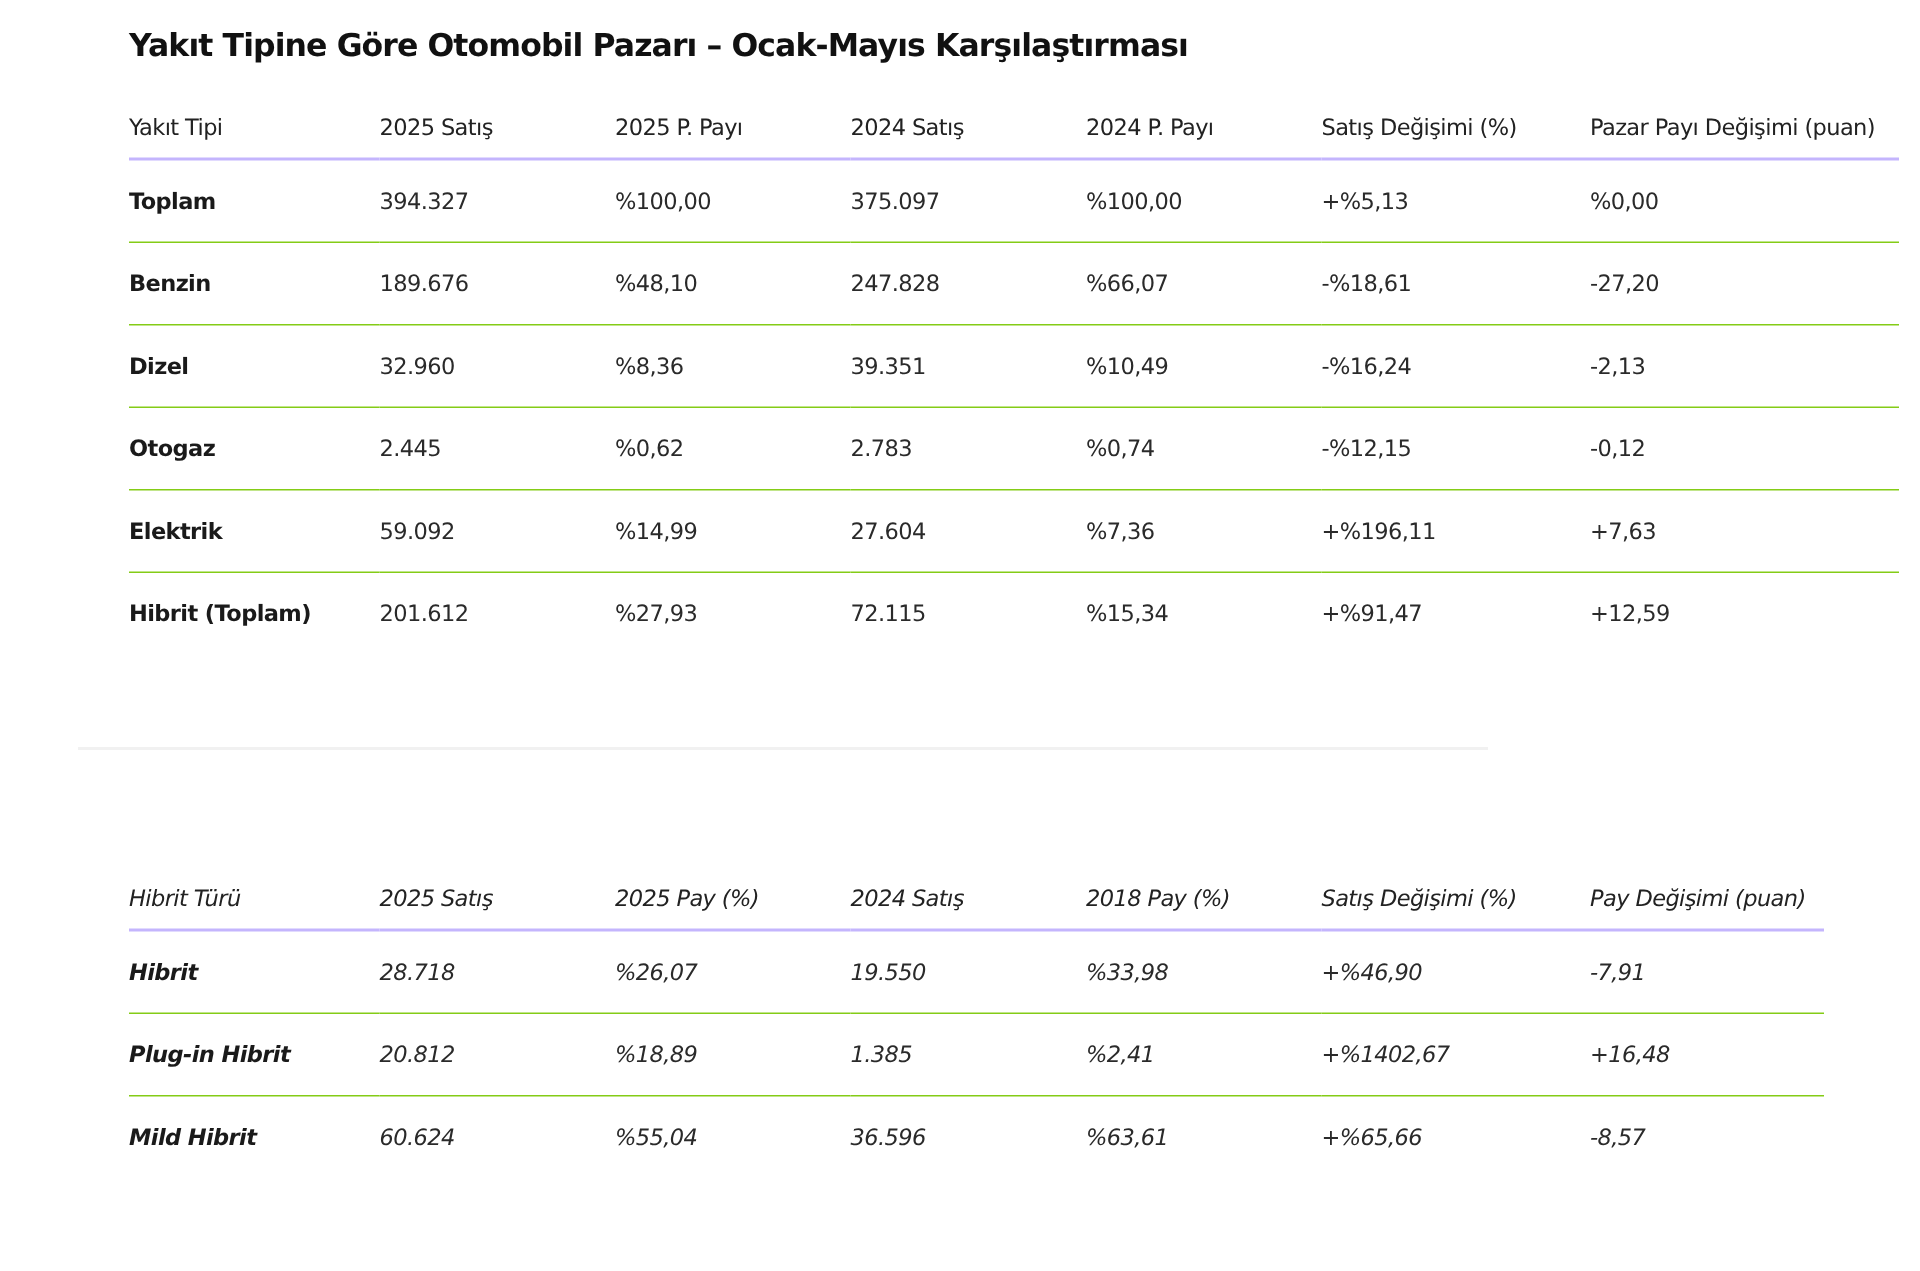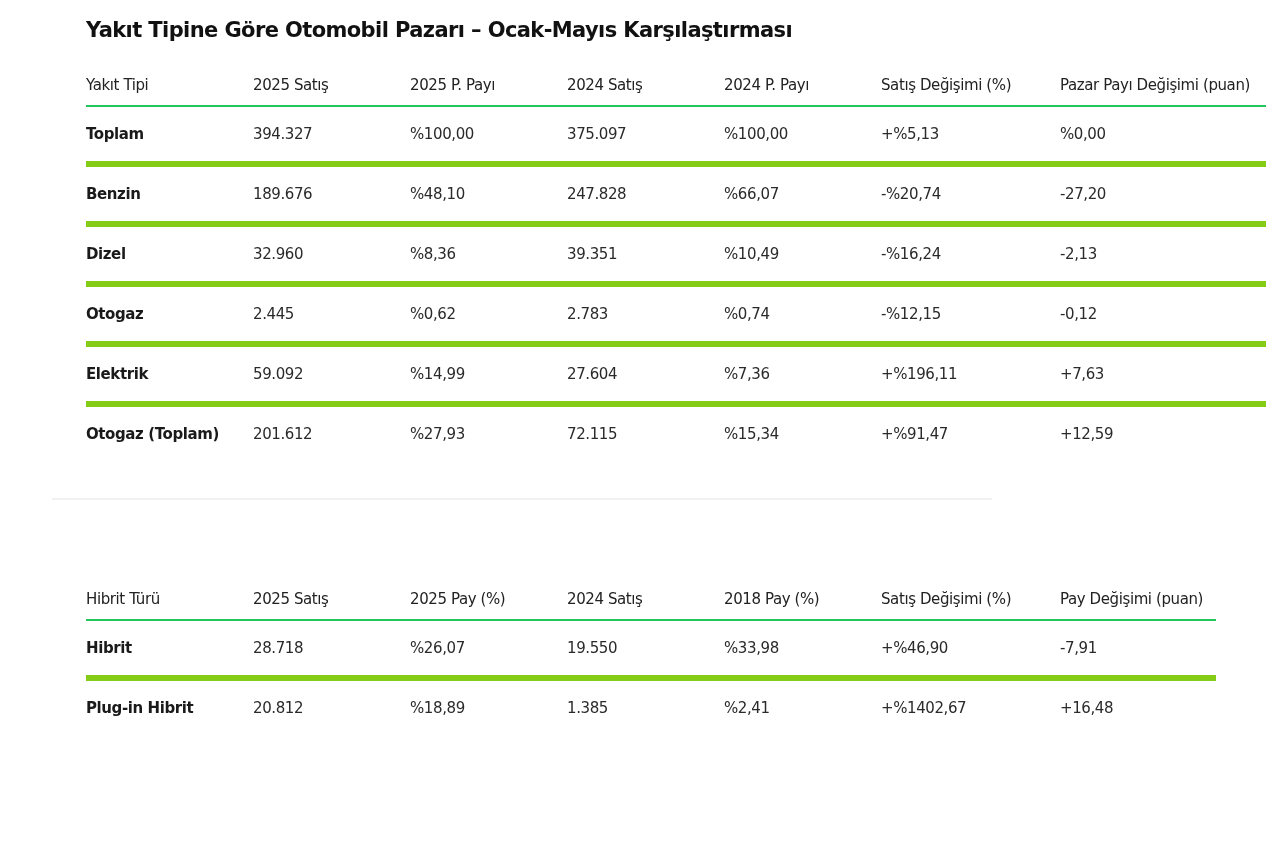--- a/index.html
+++ b/index.html
@@ -18,27 +18,27 @@
       color: #111111;
       margin: 0;
       white-space: nowrap;
     }
     table { border-collapse: collapse; table-layout: fixed; }
     th, td {
       text-align: left; padding: 0; white-space: nowrap;
       font-size: 15px; letter-spacing: -0.4px;
     }
     th { font-weight: normal; color: #222222; height: 40px; vertical-align: middle; }
-    thead tr { border-bottom: 2px solid #22c55e; }
+    thead tr { border-bottom: 2px solid #c4b5fd; }
     td { height: 54px; color: #2a2a2a; vertical-align: middle; }
-    tbody tr { border-bottom: 6px solid #84cc16; }
+    tbody tr { border-bottom: 1px solid #84cc16; }
     tbody tr:last-child { border-bottom: none; }
     td.first { font-weight: 600; color: #1a1a1a; }
     .t1 { width: 1180px; }
-    .t2 { width: 1130px; }
+    .t2 { width: 1130px; font-style: italic; }
     .c1 { width: 167px; } .c2 { width: 157px; } .c3 { width: 157px; }
     .c4 { width: 157px; } .c5 { width: 157px; } .c6 { width: 179px; }
     .c7t1 { width: 206px; } .c7t2 { width: 156px; }
     .divider {
       position: absolute; left: 52px; top: 498px; width: 940px; height: 2px;
       background: #f1f1f1;
     }
   </style>
 </head>
 <body>
@@ -75,21 +75,21 @@
         <td>%100,00</td>
         <td>+%5,13</td>
         <td>%0,00</td>
       </tr>
       <tr>
         <td class="first">Benzin</td>
         <td>189.676</td>
         <td>%48,10</td>
         <td>247.828</td>
         <td>%66,07</td>
-        <td>-%20,74</td>
+        <td>-%18,61</td>
         <td>-27,20</td>
       </tr>
       <tr>
         <td class="first">Dizel</td>
         <td>32.960</td>
         <td>%8,36</td>
         <td>39.351</td>
         <td>%10,49</td>
         <td>-%16,24</td>
         <td>-2,13</td>
@@ -106,21 +106,21 @@
       <tr>
         <td class="first">Elektrik</td>
         <td>59.092</td>
         <td>%14,99</td>
         <td>27.604</td>
         <td>%7,36</td>
         <td>+%196,11</td>
         <td>+7,63</td>
       </tr>
       <tr>
-        <td class="first">Otogaz (Toplam)</td>
+        <td class="first">Hibrit (Toplam)</td>
         <td>201.612</td>
         <td>%27,93</td>
         <td>72.115</td>
         <td>%15,34</td>
         <td>+%91,47</td>
         <td>+12,59</td>
       </tr>
     </tbody>
   </table>
 </div>
@@ -161,15 +161,24 @@
       </tr>
       <tr>
         <td class="first">Plug-in Hibrit</td>
         <td>20.812</td>
         <td>%18,89</td>
         <td>1.385</td>
         <td>%2,41</td>
         <td>+%1402,67</td>
         <td>+16,48</td>
       </tr>
+      <tr>
+        <td class="first">Mild Hibrit</td>
+        <td>60.624</td>
+        <td>%55,04</td>
+        <td>36.596</td>
+        <td>%63,61</td>
+        <td>+%65,66</td>
+        <td>-8,57</td>
+      </tr>
     </tbody>
   </table>
 </div>
 
 </body></html>

